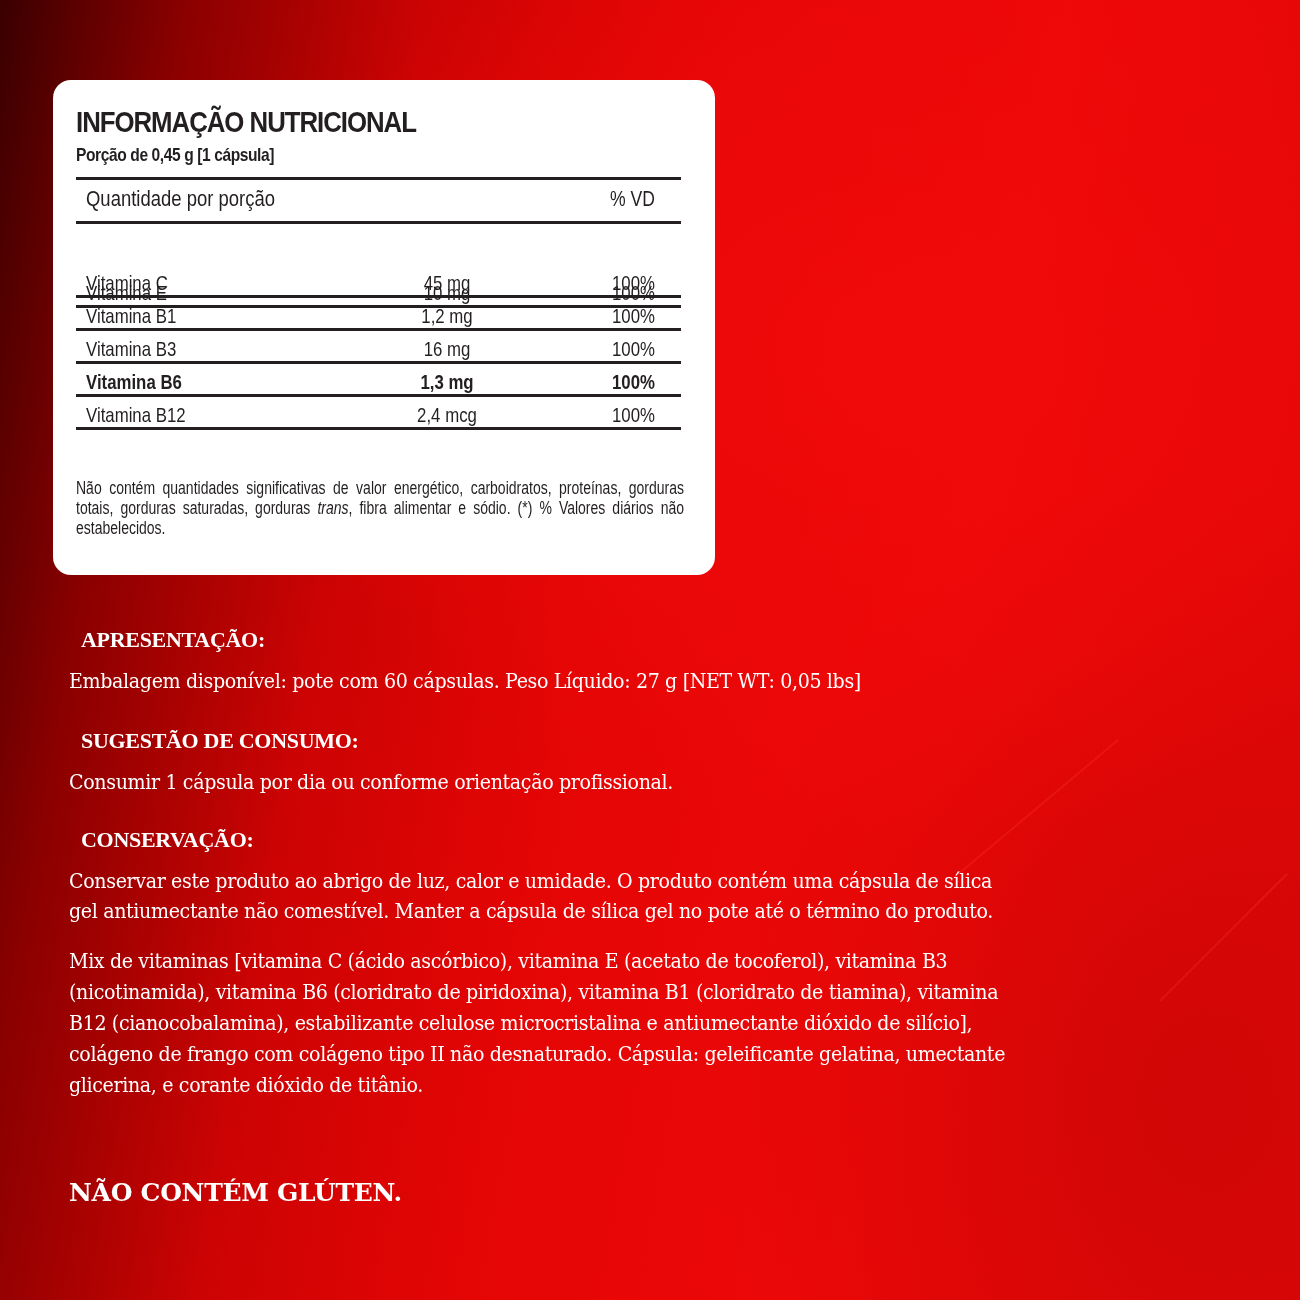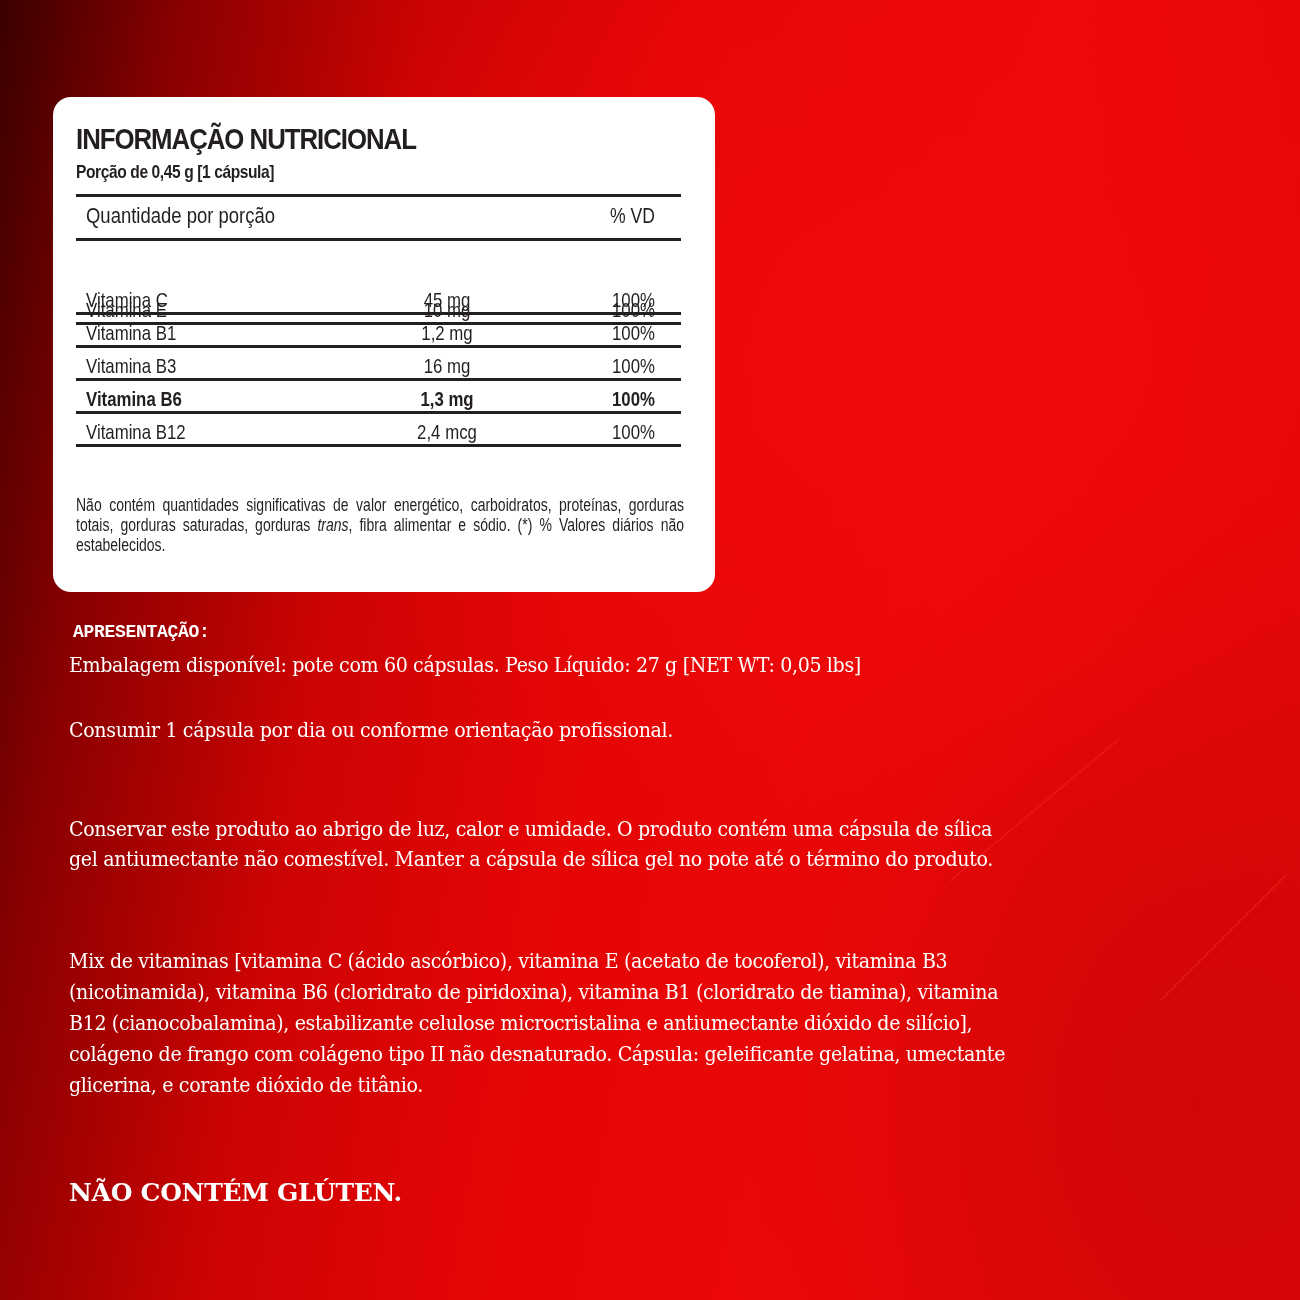--- a/index.html
+++ b/index.html
@@ -9,21 +9,21 @@
         radial-gradient(ellipse 900px 700px at 900px 350px, #f00a0a 0%, rgba(240,8,8,0) 70%),
         radial-gradient(ellipse 700px 900px at 1200px 1100px, #d10606 0%, rgba(209,6,6,0) 70%),
         linear-gradient(100deg, #3a0000 0%, #8a0000 12%, #cc0303 28%, #e40505 45%, #ee0808 70%, #e00606 100%);
       font-family: "DejaVu Serif", serif;
     }
     .streak {
       position: absolute; height: 2px; background: rgba(255,60,60,0.25);
       transform-origin: left center;
     }
     .card {
-      position: absolute; left: 53px; top: 97px; width: 662px; height: 495px;
+      position: absolute; left: 53px; top: 80px; width: 662px; height: 495px;
       background: #ffffff; border-radius: 18px;
       color: #231f20;
       font-family: "Liberation Sans", sans-serif;
     }
     .card-title {
       position: absolute; left: 23px; top: 25px;
       font-size: 30px; font-weight: bold; letter-spacing: -1.2px;
       transform: scaleX(0.86); transform-origin: left top; white-space: nowrap;
     }
     .card-sub {
@@ -56,22 +56,22 @@
     }
     .row .line { position: absolute; left: 0; bottom: 0; width: 605px; height: 3px; background: #231f20; }
     .footnote {
       position: absolute; left: 23px; top: 398px; width: 760px;
       font-size: 17.5px; line-height: 20px; text-align: justify;
       transform: scaleX(0.8); transform-origin: left top;
     }
     .footnote i { font-style: italic; }
     .section { position: absolute; left: 69px; color: #ffffff; }
     .section h2 {
-      margin: 4px; font-family: Liberation Mono, monospace; font-weight: bold;
-      font-size: 18px; letter-spacing: -0.3px; line-height: 28px;
+      margin: 12px; font-family: Liberation Serif, serif; font-weight: bold;
+      font-size: 22px; letter-spacing: -0.3px; line-height: 28px;
     }
     .section p {
       margin: 0; font-family: "DejaVu Serif", serif; font-weight: normal;
       font-size: 20.5px; line-height: 31px; letter-spacing: -0.4px;
       transform: scaleX(0.93); transform-origin: left top;
     }
     .gluten {
       position: absolute; left: 69px; top: 1178px; color: #fff;
       font-family: "DejaVu Serif", serif; font-weight: bold; font-size: 25px; letter-spacing: -0.3px;
     }
@@ -129,24 +129,26 @@
 
   <div class="footnote"><span>Não contém quantidades significativas de valor energético, carboidratos, proteínas, gorduras totais, gorduras saturadas, gorduras </span><i>trans</i><span>, fibra alimentar e sódio. (*) % Valores diários não estabelecidos.</span></div>
 </div>
 
 <div class="section" style="top:614px;">
   <h2>APRESENTAÇÃO:</h2>
   <p>Embalagem disponível: pote com 60 cápsulas. Peso Líquido: 27 g [NET WT: 0,05 lbs]</p>
 </div>
 
 <div class="section" style="top:715px;">
+  <h2>SUGESTÃO DE CONSUMO:</h2>
   <p>Consumir 1 cápsula por dia ou conforme orientação profissional.</p>
 </div>
 
 <div class="section" style="top:814px;">
+  <h2>CONSERVAÇÃO:</h2>
   <p>Conservar este produto ao abrigo de luz, calor e umidade. O produto contém uma cápsula de sílica</p>
   <p style="margin-top:-1px;">gel antiumectante não comestível. Manter a cápsula de sílica gel no pote até o término do produto.</p>
 </div>
 
 <div class="section" style="top:946px;">
   <p>Mix de vitaminas [vitamina C (ácido ascórbico), vitamina E (acetato de tocoferol), vitamina B3</p>
   <p>(nicotinamida), vitamina B6 (cloridrato de piridoxina), vitamina B1 (cloridrato de tiamina), vitamina</p>
   <p>B12 (cianocobalamina), estabilizante celulose microcristalina e antiumectante dióxido de silício],</p>
   <p>colágeno de frango com colágeno tipo II não desnaturado. Cápsula: geleificante gelatina, umectante</p>
   <p>glicerina, e corante dióxido de titânio.</p>

